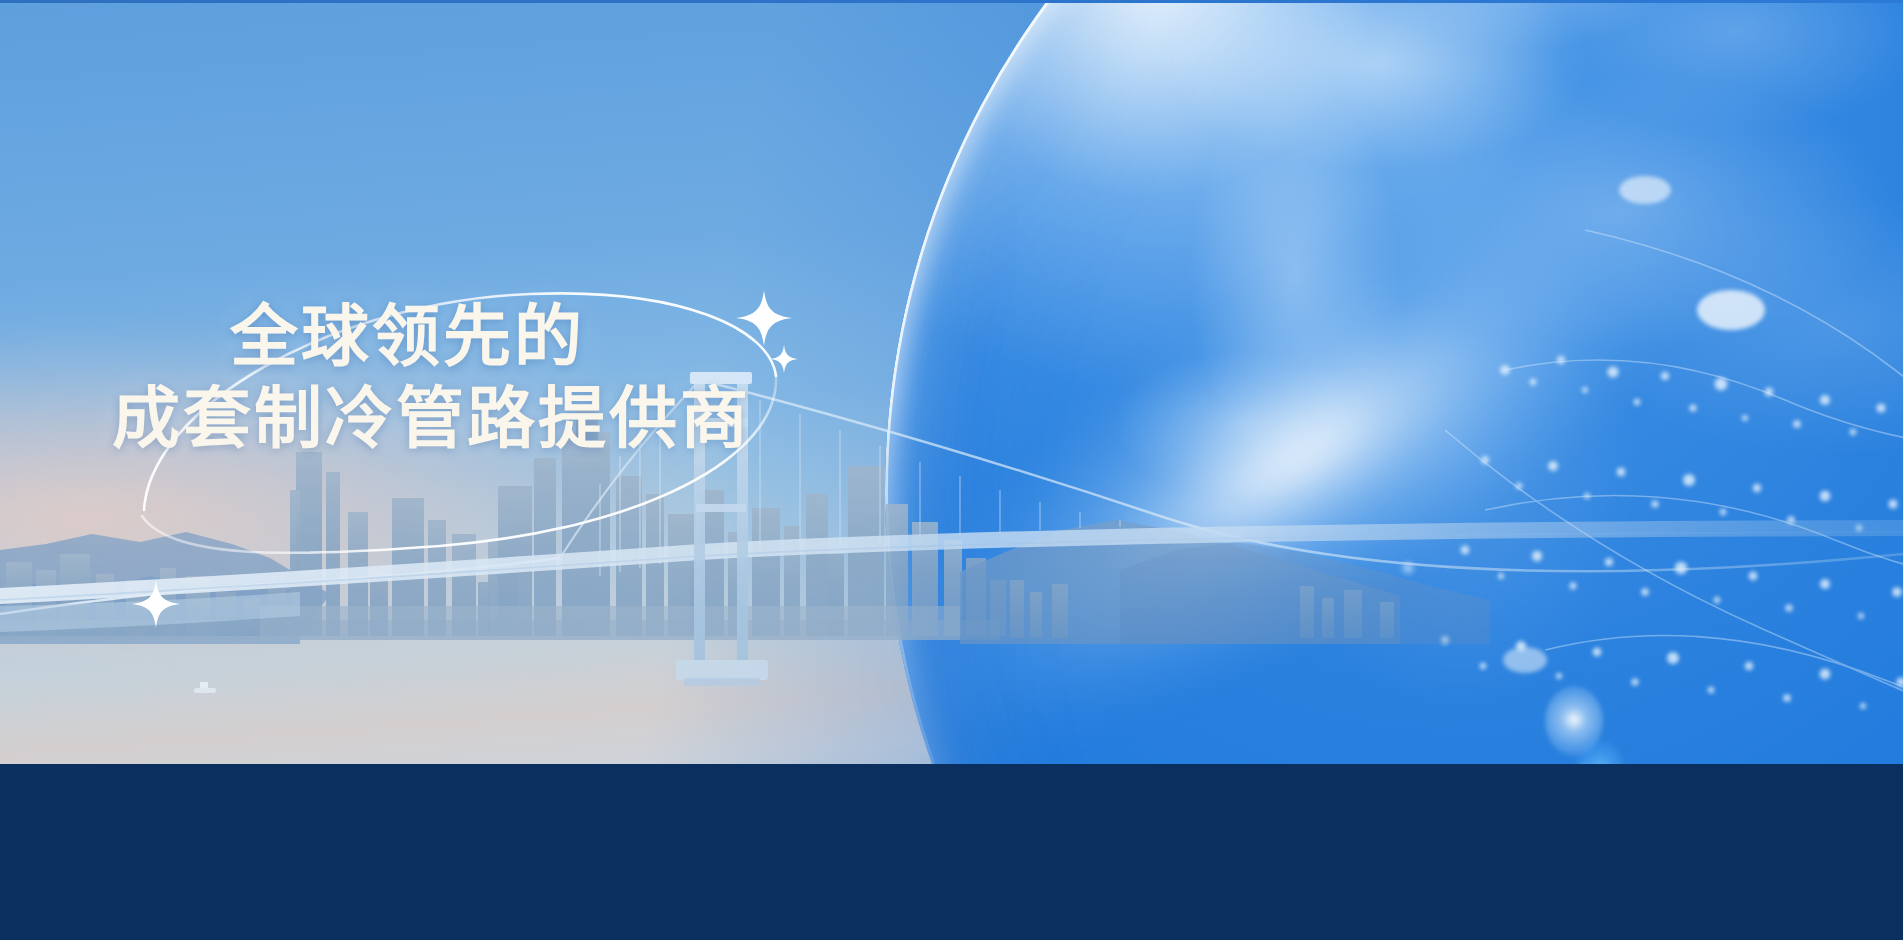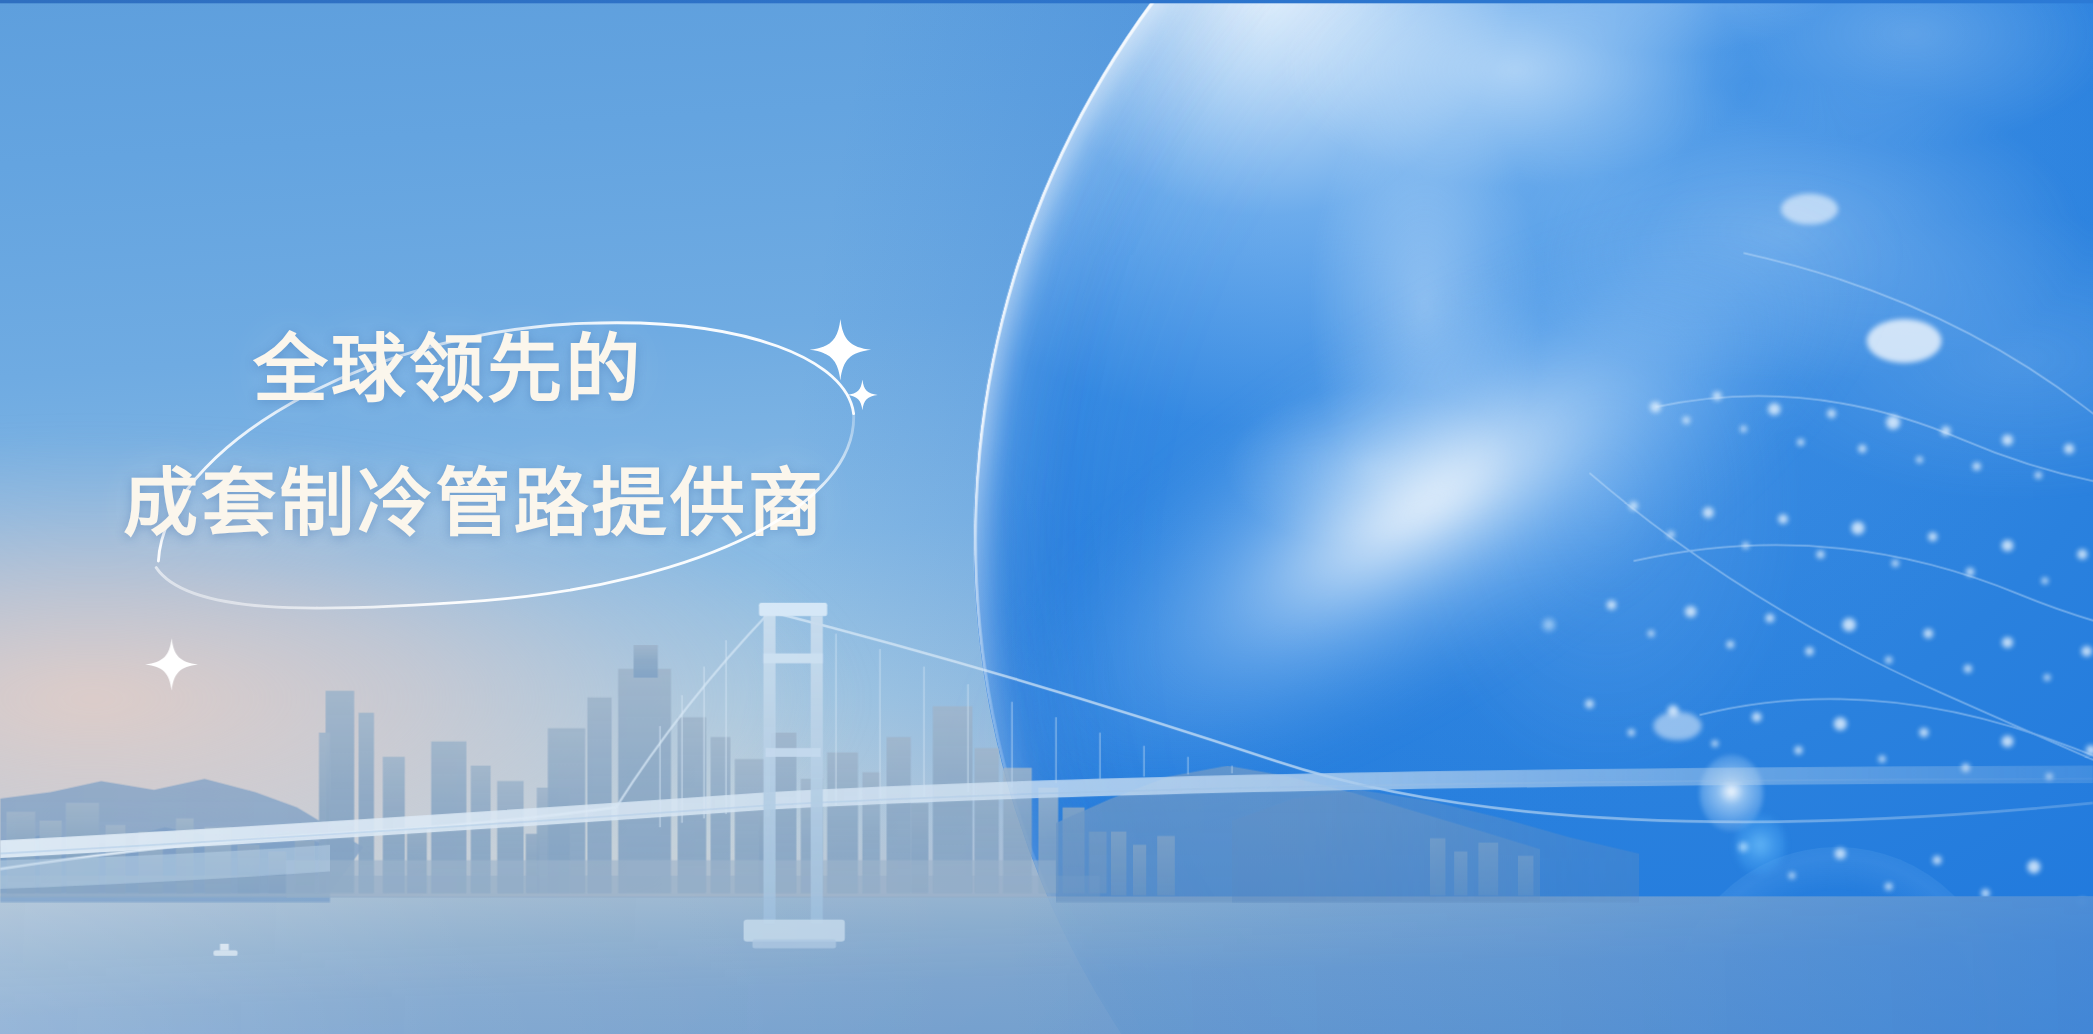--- a/index.html
+++ b/index.html
@@ -6,21 +6,21 @@
   html, body {
     margin: 0;
     padding: 0;
     background: #0b2f5e;
   }
   * { box-sizing: border-box; }
 
   .banner {
     position: relative;
     width: 1903px;
-    height: 940px;
+    height: 764px;
     overflow: hidden;
     font-family: "Liberation Sans", "DejaVu Sans", sans-serif;
     background: #ec4899;
     isolation: isolate;
   }
 
   
   .sky-base {
     position: absolute;
     inset: 0;
@@ -242,21 +242,21 @@
     line-height: 1.20;
     font-weight: 700;
     color: #fbf6ec;
     letter-spacing: 3px;
     white-space: nowrap;
     text-shadow:
       0 2px 10px rgba(30,80,150,0.30),
       0 0 38px rgba(255,255,255,0.22);
   }
   .hero-line.l1 { margin-left: 118px; }
-  .hero-line.l2 { margin-left: 0; margin-top: 40px; }
+  .hero-line.l2 { margin-left: 0; }
 
   
   .orbit {
     position: absolute;
     left: 80px;
     top: 258px;
     width: 720px;
     height: 300px;
     z-index: 24;
     pointer-events: none;

